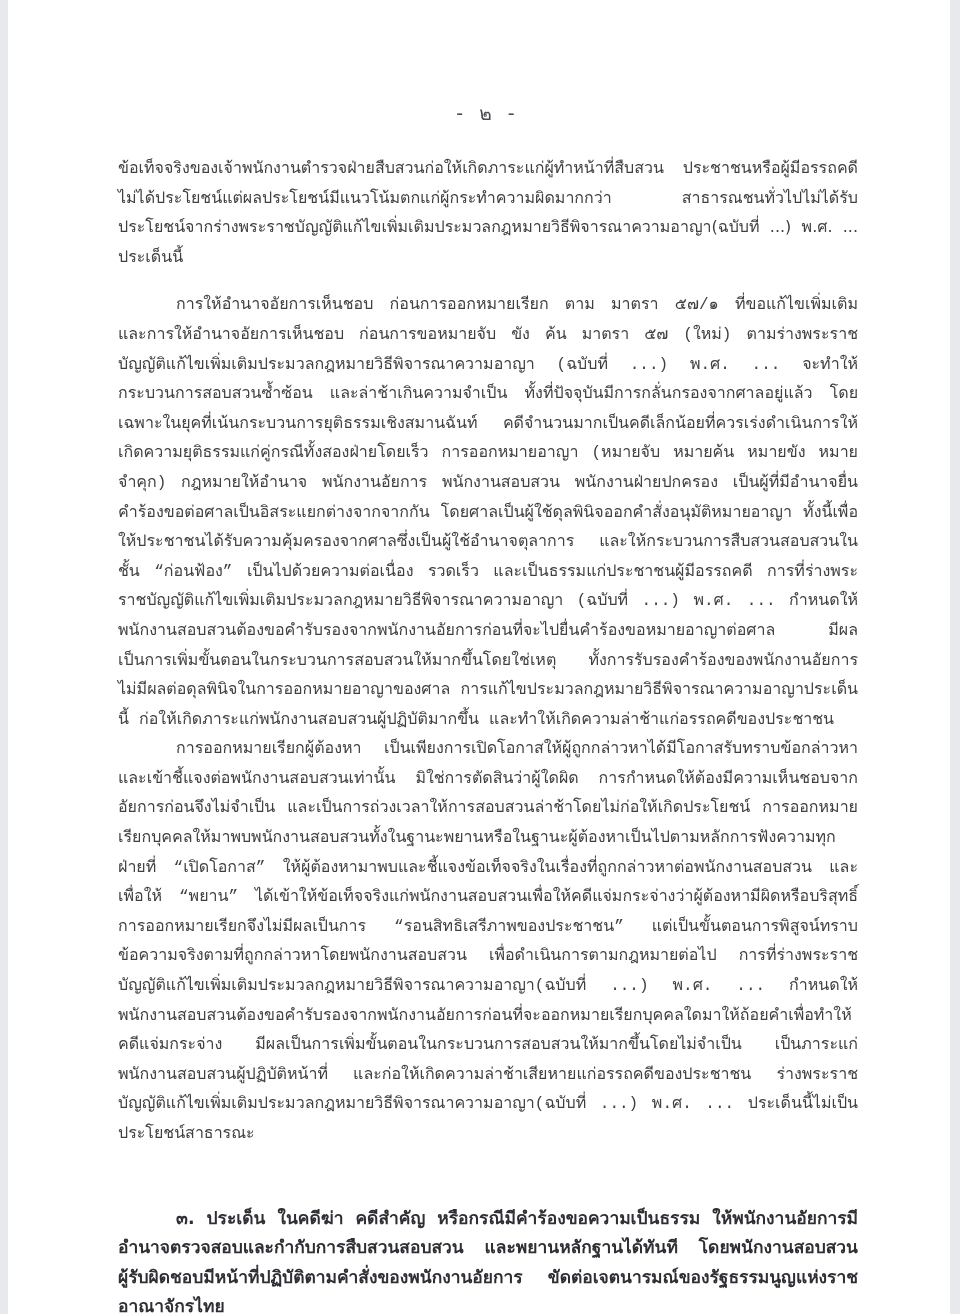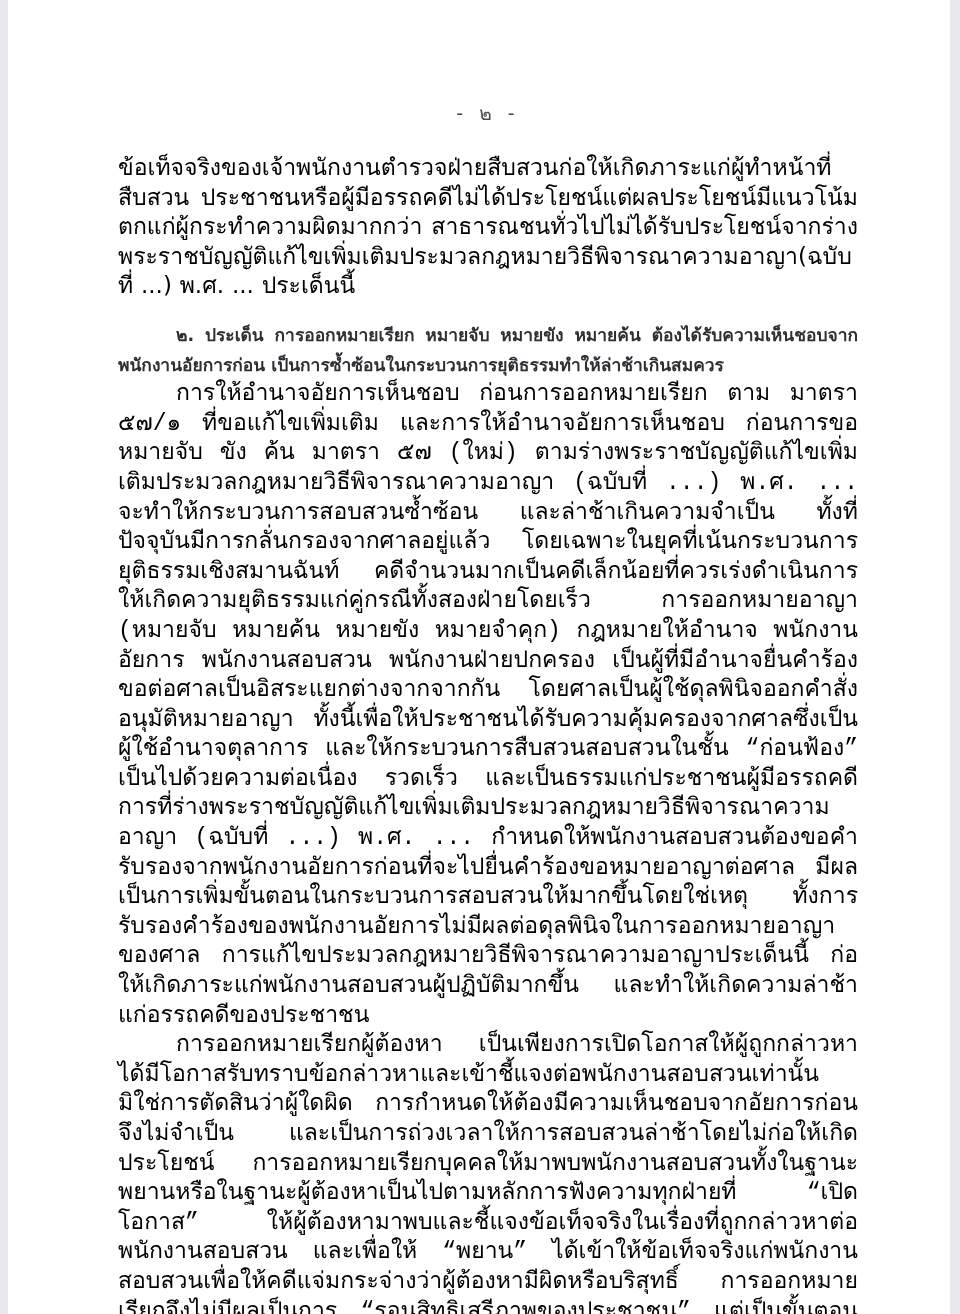--- a/index.html
+++ b/index.html
@@ -35,23 +35,23 @@
     color: #4a4a50;
     letter-spacing: 5px;
     padding-top: 104px;
     line-height: 1;
     font-weight: 400;
   }
   .doc-body {
     margin-top: 30px;
   }
   .para {
-    font-size: 23px;
+    font-size: 16px;
     line-height: 29.6px;
-    color: #000000;
+    color: #404040;
     text-align: justify;
     text-justify: inter-word;
     margin: 0;
     word-spacing: 0.5px;
   }
   .para.hanging-indent {
     text-indent: 0;
   }
   .para.indent {
     text-indent: 58px;
@@ -77,21 +77,20 @@
   <div class="page-inner">
 
     <div class="page-number">-  ๒  -</div>
 
     <div class="doc-body">
 
       <p class="para hanging-indent">ข้อเท็จจริงของเจ้าพนักงานตำรวจฝ่ายสืบสวนก่อให้เกิดภาระแก่ผู้ทำหน้าที่สืบสวน ประชาชนหรือผู้มีอรรถคดีไม่ได้ประโยชน์แต่ผลประโยชน์มีแนวโน้มตกแก่ผู้กระทำความผิดมากกว่า สาธารณชนทั่วไปไม่ได้รับประโยชน์จากร่างพระราชบัญญัติแก้ไขเพิ่มเติมประมวลกฎหมายวิธีพิจารณาความอาญา(ฉบับที่ ...) พ.ศ. ...  ประเด็นนี้</p>
 
       <div class="spacer-md"></div>
 
-      <p class="heading">๒. ประเด็น  การออกหมายเรียก หมายจับ หมายขัง หมายค้น ต้องได้รับความเห็นชอบจากพนักงานอัยการก่อน เป็นการซ้ำซ้อนในกระบวนการยุติธรรมทำให้ล่าช้าเกินสมควร</p>
 
       <p class="para indent">การให้อำนาจอัยการเห็นชอบ ก่อนการออกหมายเรียก ตาม มาตรา ๕๗/๑ ที่ขอแก้ไขเพิ่มเติม และการให้อำนาจอัยการเห็นชอบ ก่อนการขอหมายจับ ขัง ค้น มาตรา ๕๗ (ใหม่) ตามร่างพระราชบัญญัติแก้ไขเพิ่มเติมประมวลกฎหมายวิธีพิจารณาความอาญา (ฉบับที่ ...) พ.ศ. ... จะทำให้กระบวนการสอบสวนซ้ำซ้อน และล่าช้าเกินความจำเป็น     ทั้งที่ปัจจุบันมีการกลั่นกรองจากศาลอยู่แล้ว     โดยเฉพาะในยุคที่เน้นกระบวนการยุติธรรมเชิงสมานฉันท์ คดีจำนวนมากเป็นคดีเล็กน้อยที่ควรเร่งดำเนินการให้เกิดความยุติธรรมแก่คู่กรณีทั้งสองฝ่ายโดยเร็ว การออกหมายอาญา (หมายจับ หมายค้น หมายขัง หมายจำคุก) กฎหมายให้อำนาจ พนักงานอัยการ พนักงานสอบสวน พนักงานฝ่ายปกครอง  เป็นผู้ที่มีอำนาจยื่นคำร้องขอต่อศาลเป็นอิสระแยกต่างจากจากกัน โดยศาลเป็นผู้ใช้ดุลพินิจออกคำสั่งอนุมัติหมายอาญา  ทั้งนี้เพื่อให้ประชาชนได้รับความคุ้มครองจากศาลซึ่งเป็นผู้ใช้อำนาจตุลาการ  และให้กระบวนการสืบสวนสอบสวนในชั้น “ก่อนฟ้อง” เป็นไปด้วยความต่อเนื่อง รวดเร็ว และเป็นธรรมแก่ประชาชนผู้มีอรรถคดี  การที่ร่างพระราชบัญญัติแก้ไขเพิ่มเติมประมวลกฎหมายวิธีพิจารณาความอาญา (ฉบับที่ ...) พ.ศ. ... กำหนดให้พนักงานสอบสวนต้องขอคำรับรองจากพนักงานอัยการก่อนที่จะไปยื่นคำร้องขอหมายอาญาต่อศาล มีผลเป็นการเพิ่มขั้นตอนในกระบวนการสอบสวนให้มากขึ้นโดยใช่เหตุ  ทั้งการรับรองคำร้องของพนักงานอัยการไม่มีผลต่อดุลพินิจในการออกหมายอาญาของศาล การแก้ไขประมวลกฎหมายวิธีพิจารณาความอาญาประเด็นนี้ ก่อให้เกิดภาระแก่พนักงานสอบสวนผู้ปฏิบัติมากขึ้น และทำให้เกิดความล่าช้าแก่อรรถคดีของประชาชน</p>
 
       <p class="para indent">การออกหมายเรียกผู้ต้องหา เป็นเพียงการเปิดโอกาสให้ผู้ถูกกล่าวหาได้มีโอกาสรับทราบข้อกล่าวหาและเข้าชี้แจงต่อพนักงานสอบสวนเท่านั้น มิใช่การตัดสินว่าผู้ใดผิด การกำหนดให้ต้องมีความเห็นชอบจากอัยการก่อนจึงไม่จำเป็น และเป็นการถ่วงเวลาให้การสอบสวนล่าช้าโดยไม่ก่อให้เกิดประโยชน์ การออกหมายเรียกบุคคลให้มาพบพนักงานสอบสวนทั้งในฐานะพยานหรือในฐานะผู้ต้องหาเป็นไปตามหลักการฟังความทุกฝ่ายที่ “เปิดโอกาส” ให้ผู้ต้องหามาพบและชี้แจงข้อเท็จจริงในเรื่องที่ถูกกล่าวหาต่อพนักงานสอบสวน และเพื่อให้ “พยาน” ได้เข้าให้ข้อเท็จจริงแก่พนักงานสอบสวนเพื่อให้คดีแจ่มกระจ่างว่าผู้ต้องหามีผิดหรือบริสุทธิ์ การออกหมายเรียกจึงไม่มีผลเป็นการ “รอนสิทธิเสรีภาพของประชาชน” แต่เป็นขั้นตอนการพิสูจน์ทราบข้อความจริงตามที่ถูกกล่าวหาโดยพนักงานสอบสวน เพื่อดำเนินการตามกฎหมายต่อไป  การที่ร่างพระราชบัญญัติแก้ไขเพิ่มเติมประมวลกฎหมายวิธีพิจารณาความอาญา(ฉบับที่ ...) พ.ศ. ...  กำหนดให้ พนักงานสอบสวนต้องขอคำรับรองจากพนักงานอัยการก่อนที่จะออกหมายเรียกบุคคลใดมาให้ถ้อยคำเพื่อทำให้คดีแจ่มกระจ่าง  มีผลเป็นการเพิ่มขั้นตอนในกระบวนการสอบสวนให้มากขึ้นโดยไม่จำเป็น เป็นภาระแก่พนักงานสอบสวนผู้ปฏิบัติหน้าที่ และก่อให้เกิดความล่าช้าเสียหายแก่อรรถคดีของประชาชน ร่างพระราชบัญญัติแก้ไขเพิ่มเติมประมวลกฎหมายวิธีพิจารณาความอาญา(ฉบับที่ ...) พ.ศ. ...  ประเด็นนี้ไม่เป็นประโยชน์สาธารณะ</p>
 
       <div class="spacer-lg"></div>
 
       <p class="heading">๓. ประเด็น ในคดีฆ่า คดีสำคัญ หรือกรณีมีคำร้องขอความเป็นธรรม ให้พนักงานอัยการมีอำนาจตรวจสอบและกำกับการสืบสวนสอบสวน และพยานหลักฐานได้ทันที โดยพนักงานสอบสวนผู้รับผิดชอบมีหน้าที่ปฏิบัติตามคำสั่งของพนักงานอัยการ ขัดต่อเจตนารมณ์ของรัฐธรรมนูญแห่งราชอาณาจักรไทย</p>
 
     </div>

